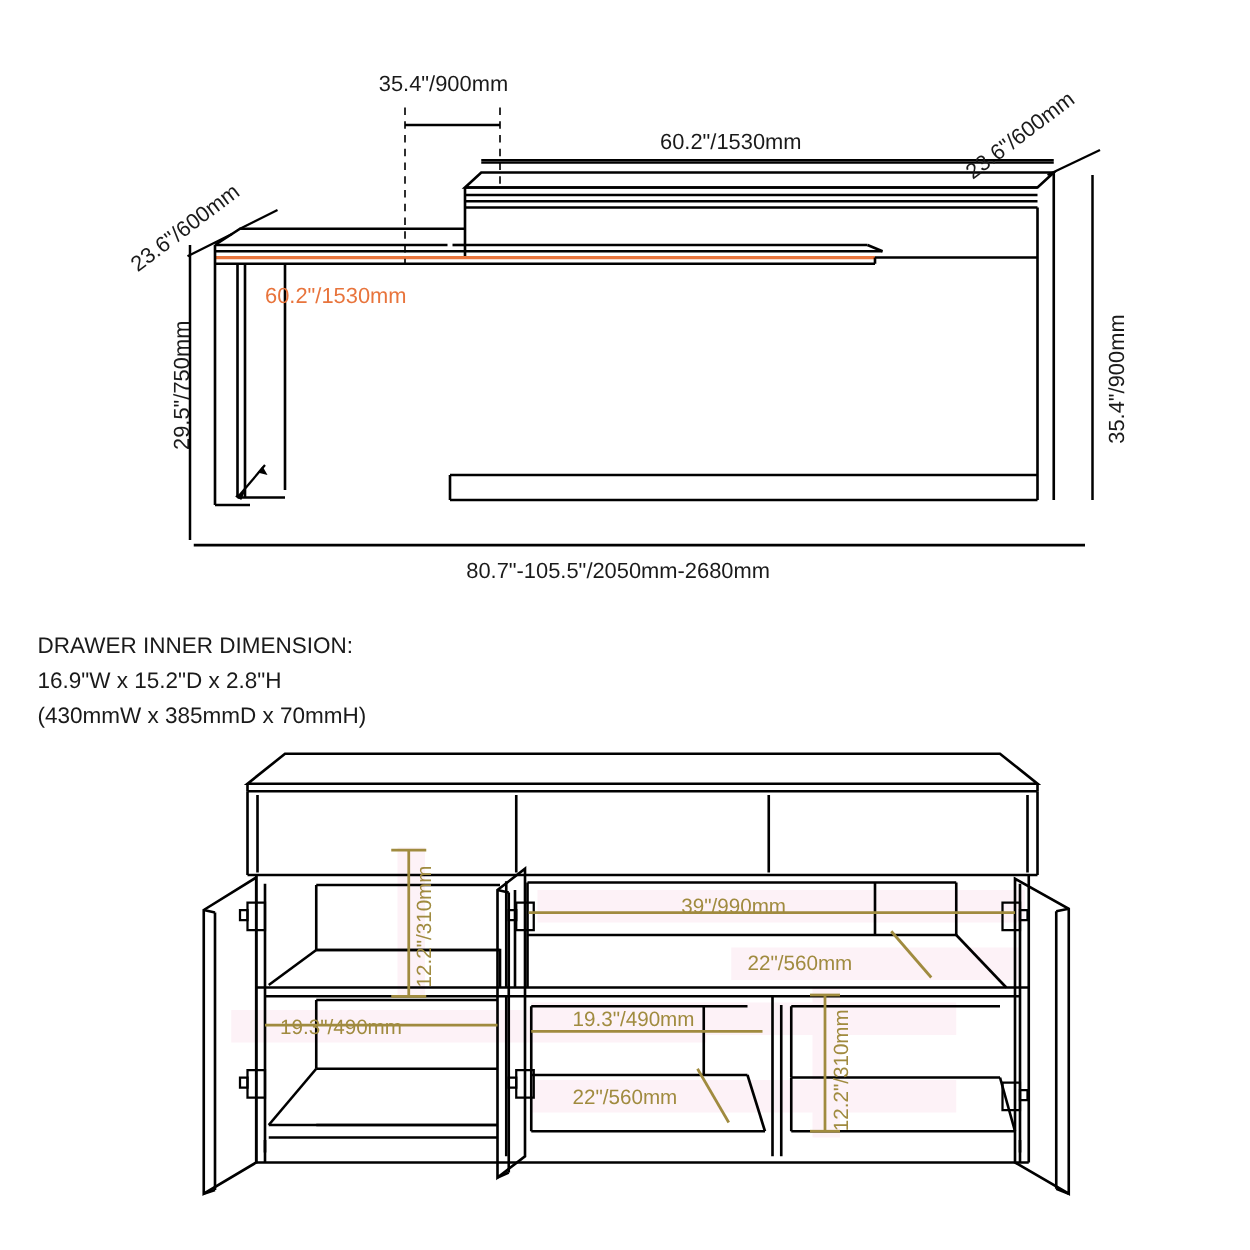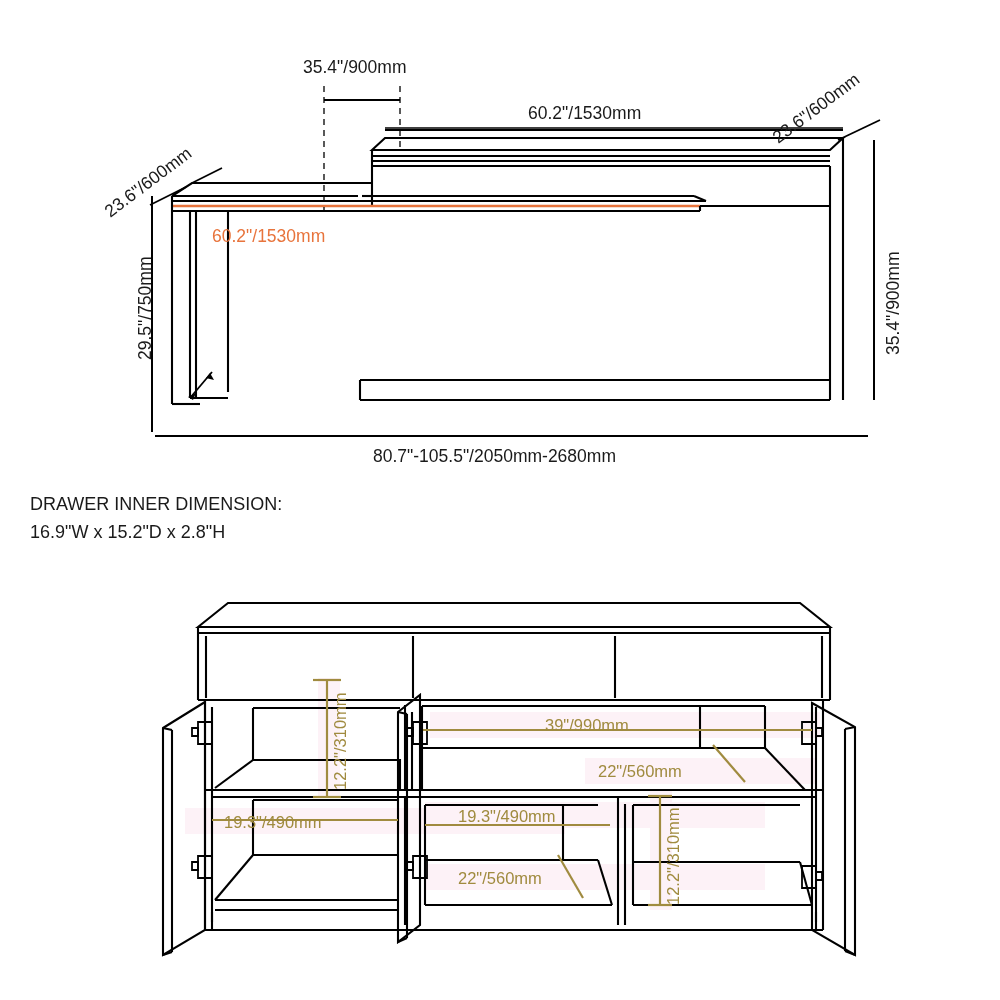--- a/index.html
+++ b/index.html
@@ -120,23 +120,24 @@
   <div class="txt dim-black rot-n42" style="left:107px; top:202px; font-size:17.5px;">23.6"/600mm</div>
 
   <div class="txt dim-black rot-90" style="left:134px; top:360px; font-size:17.5px;">29.5"/750mm</div>
 
   <div class="txt dim-orange" style="left:212px; top:225px; font-size:17.5px;">60.2"/1530mm</div>
 
   <div class="txt dim-black rot-90" style="left:882px; top:355px; font-size:17.5px;">35.4"/900mm</div>
 
   <div class="txt dim-black" style="left:373px; top:445px; font-size:17.5px;">80.7"-105.5"/2050mm-2680mm</div>
 
-  <div class="block-note" style="left:30px; top:490px; font-size:18px; line-height:28px;">
+  <div class="block-note" style="left:30px; top:502px; font-size:18px; line-height:28px;">
     <div>DRAWER INNER DIMENSION:</div>
     <div>16.9"W x 15.2"D x 2.8"H</div>
+    <div>(430mmW x 385mmD x 70mmH)</div>
   </div>
 
   <svg class="layer" viewBox="0 0 1000 1000">
 
     <g fill="#fdf2f7" stroke="none">
       <rect x="318" y="678" width="22" height="120"></rect>
       <rect x="430" y="712" width="390" height="26"></rect>
       <rect x="585" y="758" width="230" height="26"></rect>
       <rect x="185" y="808" width="380" height="26"></rect>
       <rect x="425" y="802" width="340" height="26"></rect>

